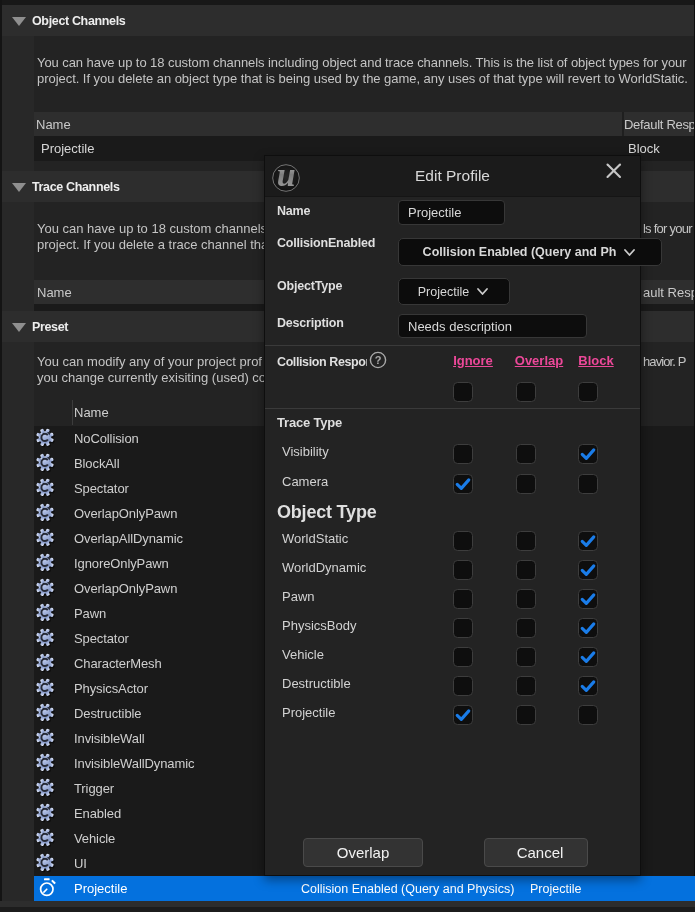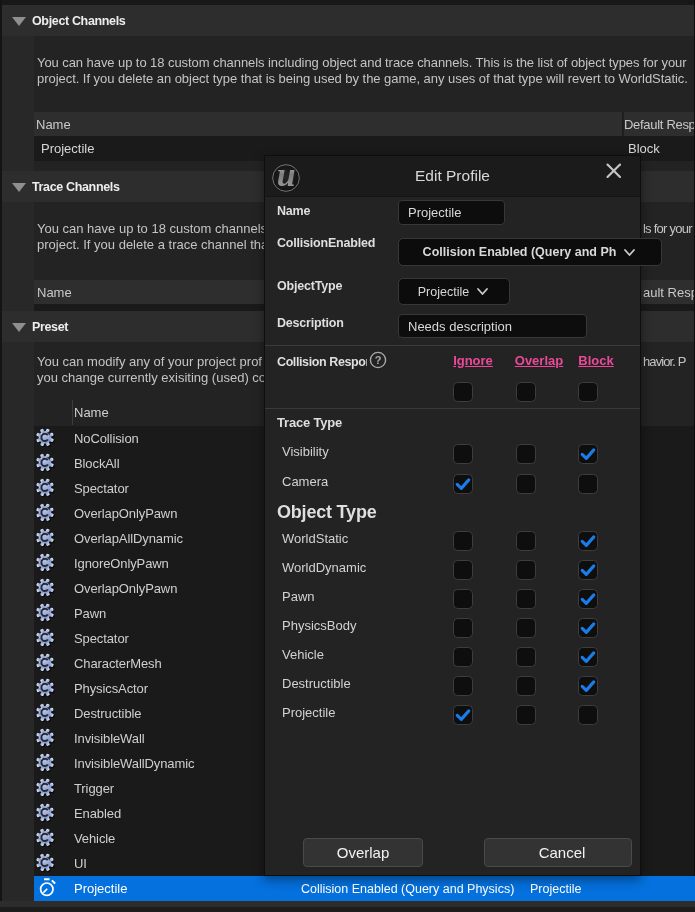--- a/index.html
+++ b/index.html
@@ -858,13 +858,13 @@
     </div>
 <div class="mrow" style="top:548.8px;">Projectile</div>
 <div class="chk" style="left:188px;top:548.8px;">
       <svg width="20" height="20" viewBox="0 0 20 20" style="position:absolute;left:-1px;top:-1px;">
         <polyline points="4.2,10.3 8.3,14.4 15.8,5.9" fill="none" stroke="#1a7ce8" stroke-width="3.1" stroke-linecap="round" stroke-linejoin="round"></polyline>
       </svg>
     </div>
     <div class="chk" style="left:250.5px;top:548.8px;"></div>
     <div class="chk" style="left:313px;top:548.8px;"></div>
 <div class="btn" style="left:38px;width:120px;">Overlap</div>
-<div class="btn" style="left:219px;width:148px;padding-left:8px;">Cancel</div>
+<div class="btn" style="left:219px;width:104px;padding-left:8px;">Cancel</div>
 </div>
 </body></html>

